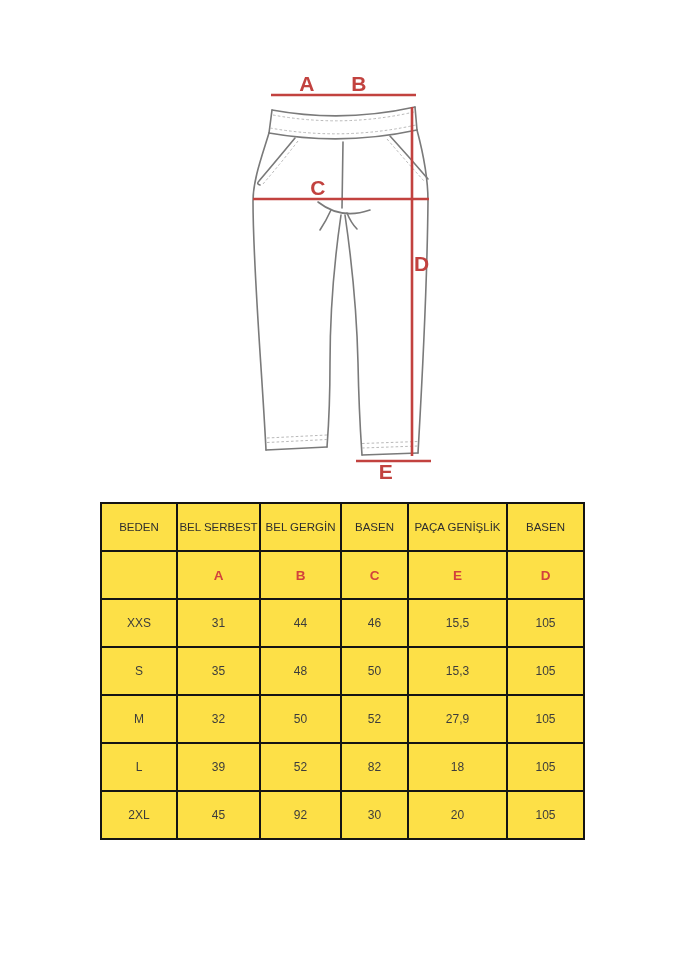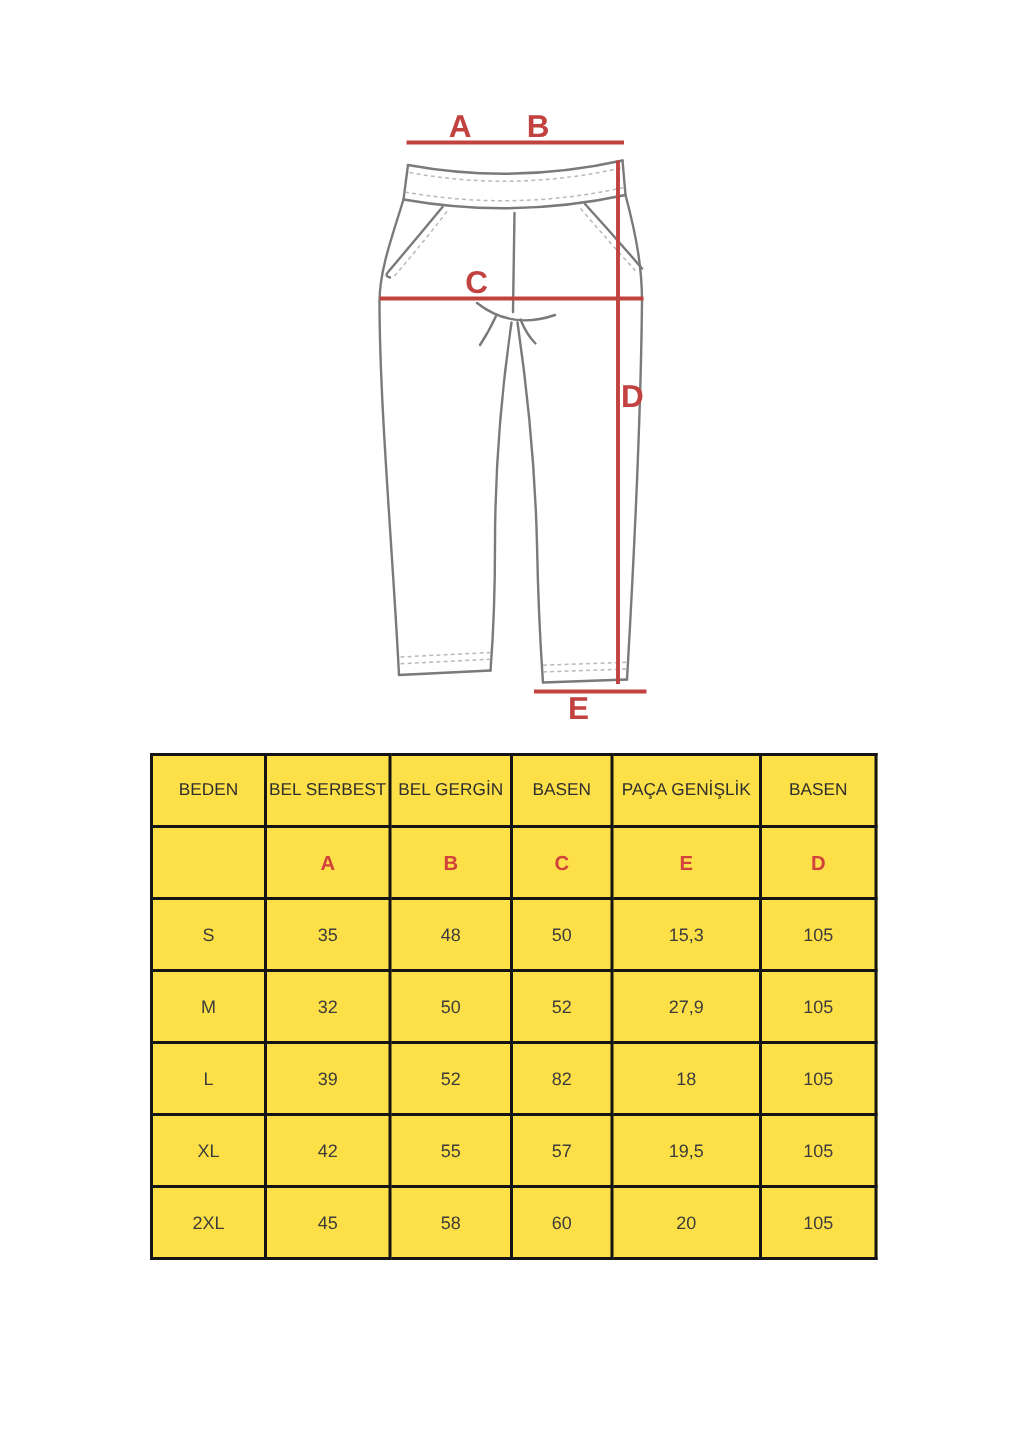--- a/index.html
+++ b/index.html
@@ -177,20 +177,28 @@
       </tr>
       <tr class="letter-row">
         <td></td>
         <td>A</td>
         <td>B</td>
         <td>C</td>
         <td>E</td>
         <td>D</td>
       </tr>
       <tr>
+        <td>XXS</td>
+        <td>31</td>
+        <td>44</td>
+        <td>46</td>
+        <td>15,5</td>
+        <td>105</td>
+      </tr>
+      <tr>
         <td>S</td>
         <td>35</td>
         <td>48</td>
         <td>50</td>
         <td>15,3</td>
         <td>105</td>
       </tr>
       <tr>
         <td>M</td>
         <td>32</td>
@@ -201,31 +209,23 @@
       </tr>
       <tr>
         <td>L</td>
         <td>39</td>
         <td>52</td>
         <td>82</td>
         <td>18</td>
         <td>105</td>
       </tr>
       <tr>
-        <td>XL</td>
-        <td>42</td>
-        <td>55</td>
-        <td>57</td>
-        <td>19,5</td>
-        <td>105</td>
-      </tr>
-      <tr>
         <td>2XL</td>
         <td>45</td>
-        <td>58</td>
-        <td>60</td>
+        <td>92</td>
+        <td>30</td>
         <td>20</td>
         <td>105</td>
       </tr>
     </tbody>
   </table>
 
 </div>
 
 </body></html>

